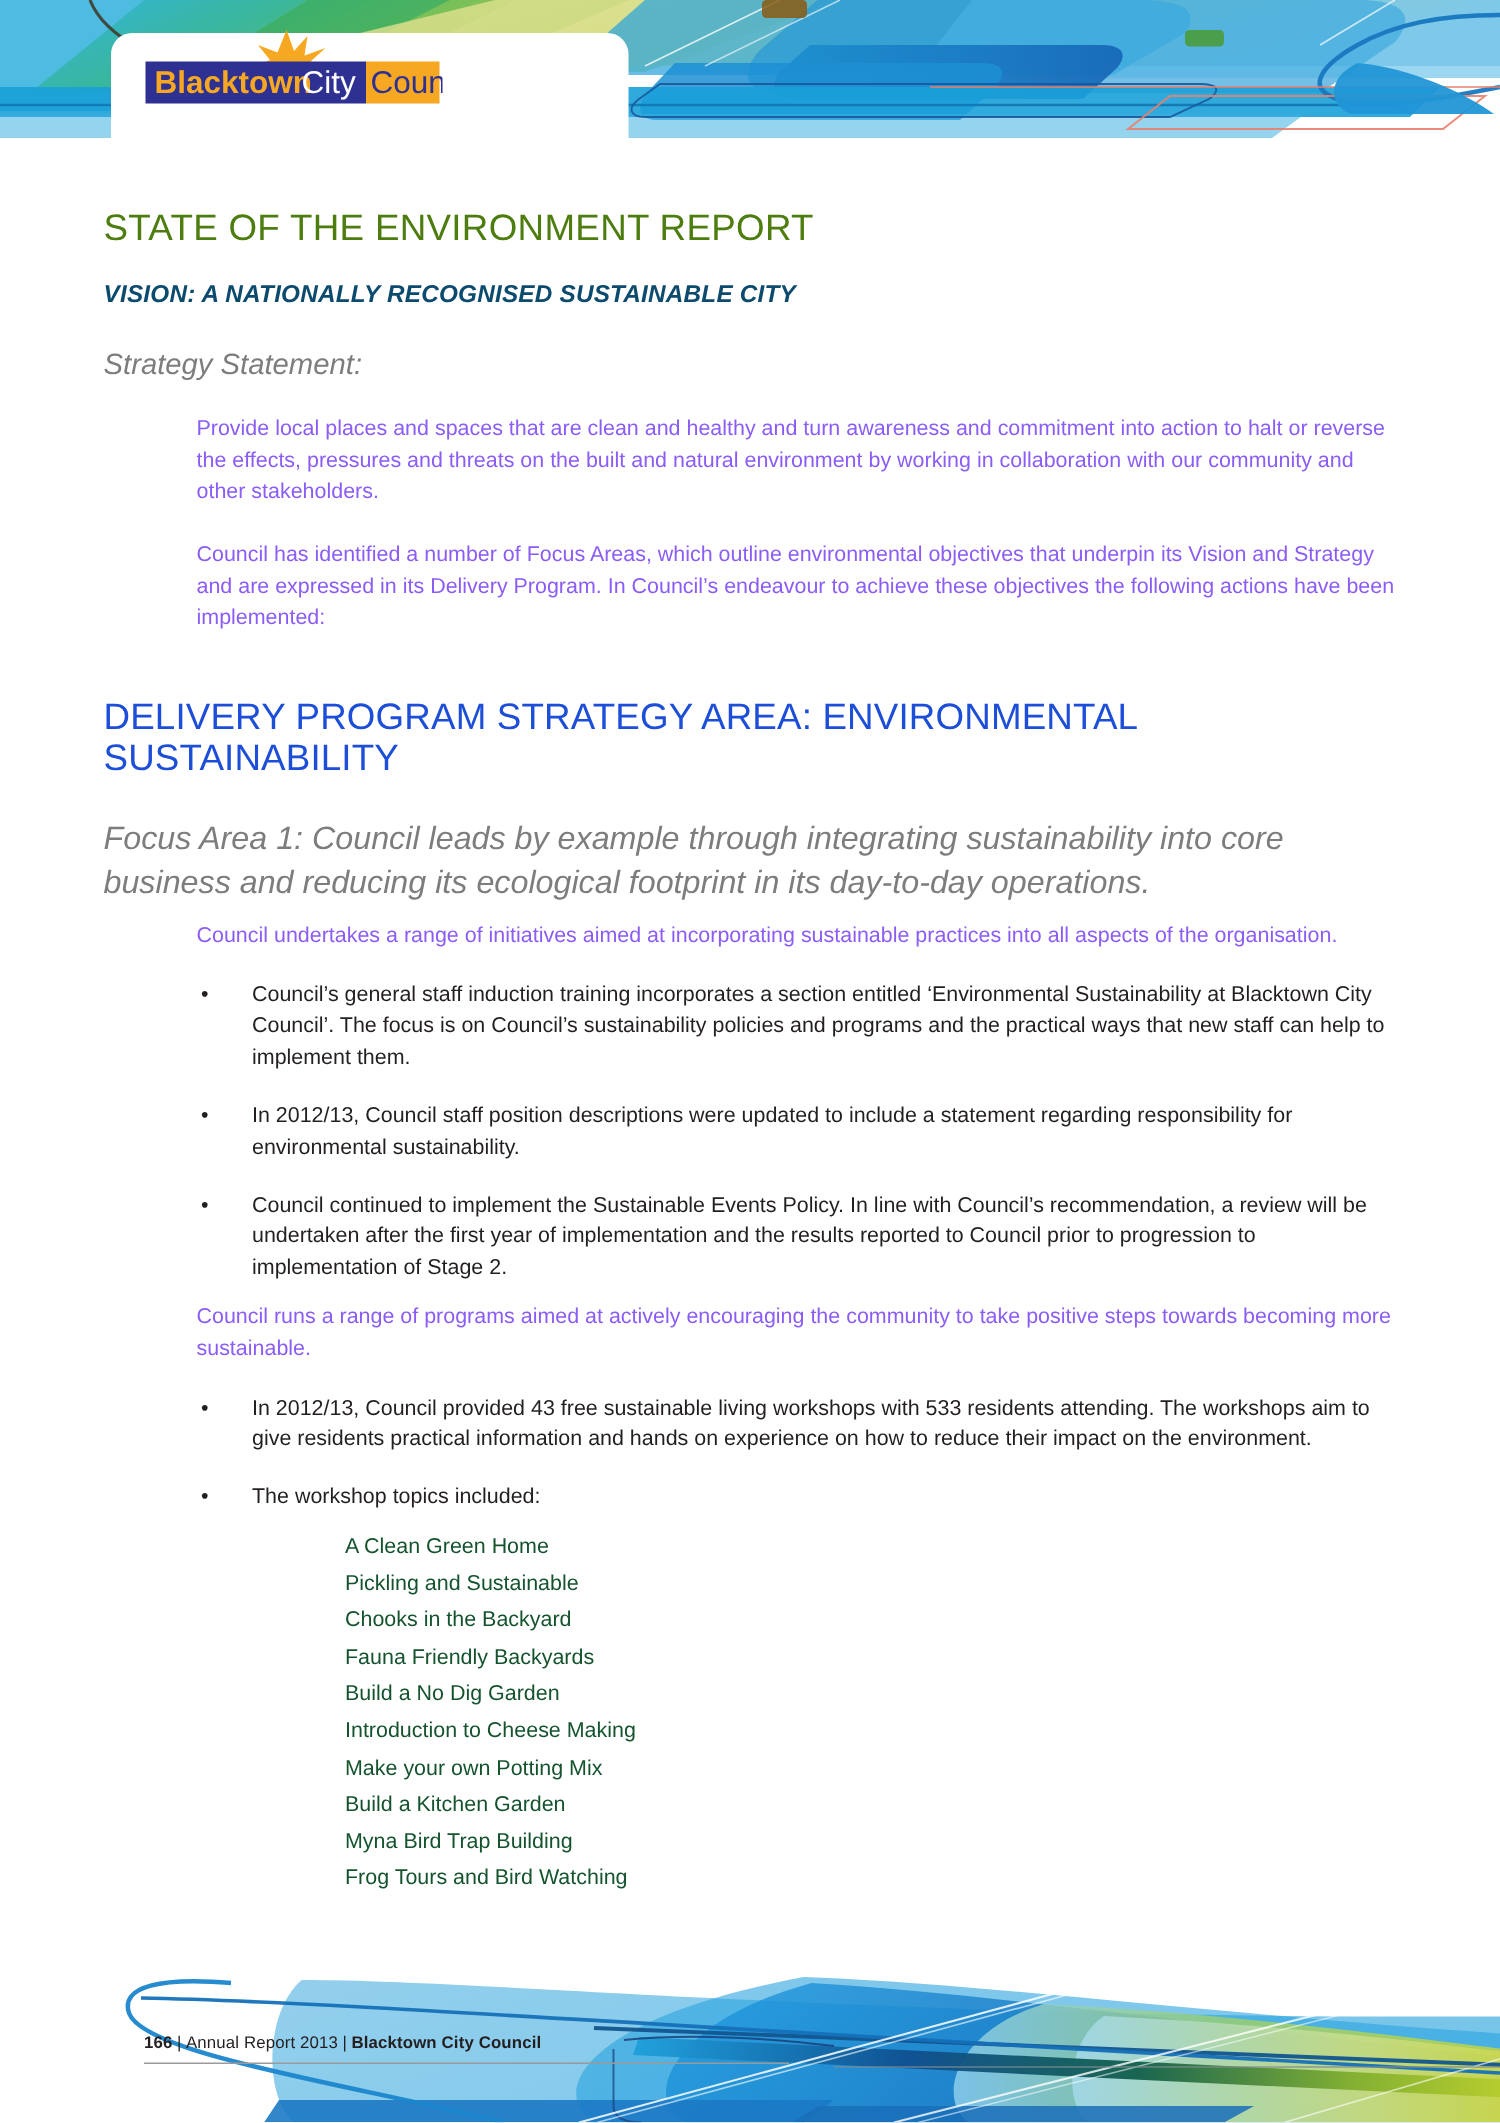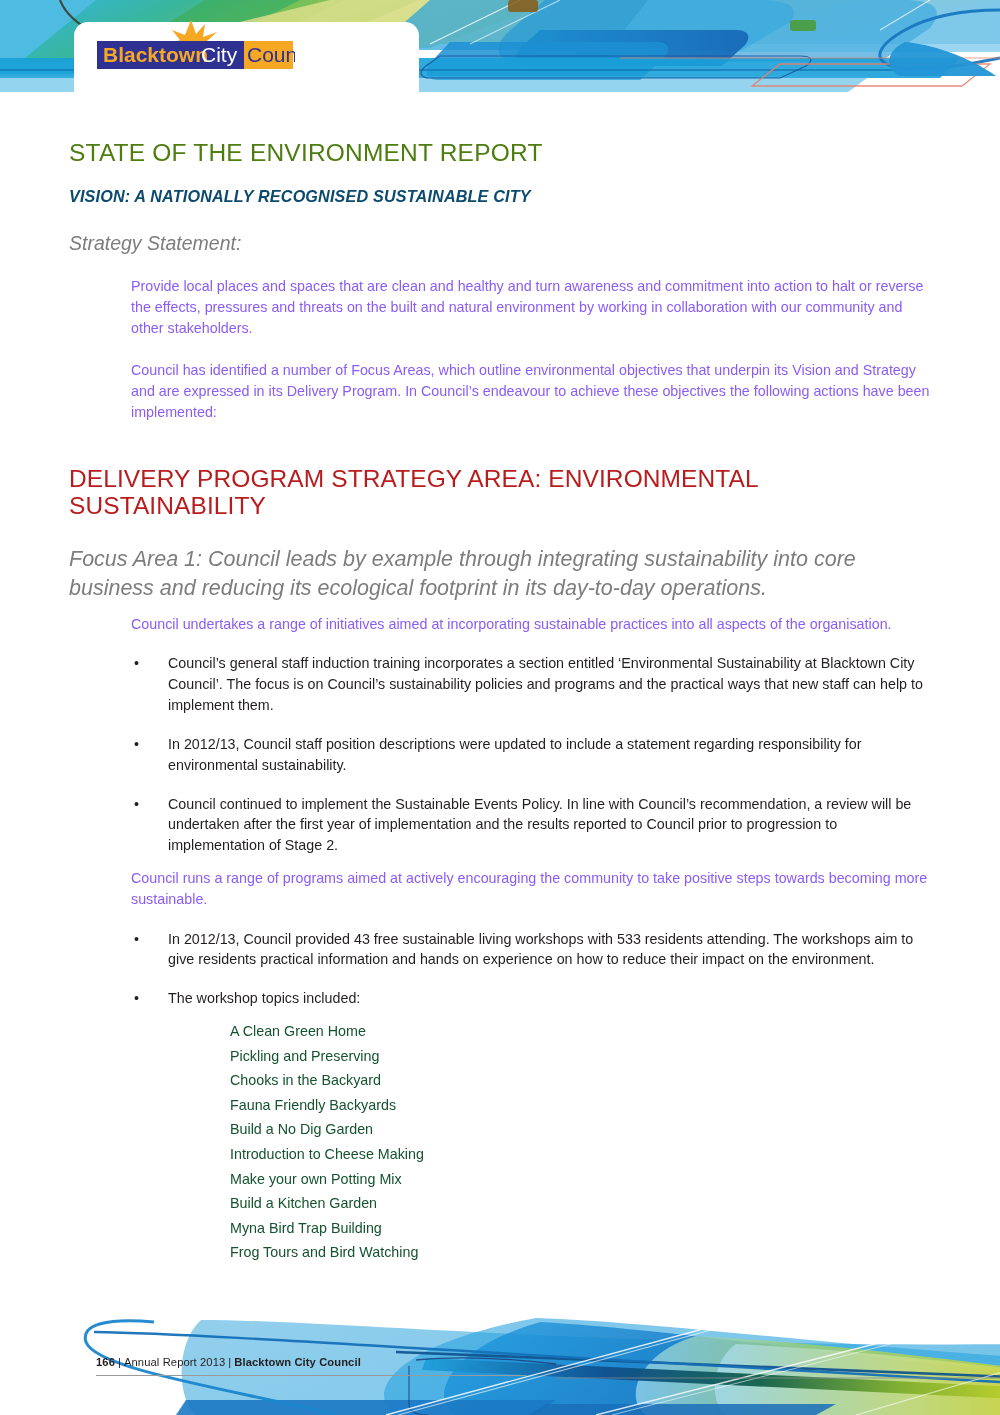--- a/index.html
+++ b/index.html
@@ -95,21 +95,21 @@
     text-align: left;
   }
   p.body-para + p.body-para {
     margin-top: 20px;
   }
   .para-block-1 { margin-top: 22px; }
 
   h2.section-title {
     font-size: 24.5px;
     font-weight: 400;
-    color: #b91c1c;
+    color: #1d4ed8;
     letter-spacing: 0.1px;
     margin: 43px 0 0 0;
     line-height: 1.1;
   }
 
   .focus-area {
     font-size: 21.5px;
     font-style: italic;
     font-weight: 400;
     color: #7d7d7d;
@@ -321,21 +321,21 @@
         <span>In 2012/13, Council provided 43 free sustainable living workshops with 533 residents attending. The workshops aim to give residents practical information and hands on experience on how to reduce their impact on the environment.</span>
       </li>
       <li>
         <span class="bullet-dot">•</span>
         <span>The workshop topics included:</span>
       </li>
     </ul>
 
     <ul class="topics">
       <li>A Clean Green Home</li>
-      <li>Pickling and Preserving</li>
+      <li>Pickling and Sustainable</li>
       <li>Chooks in the Backyard</li>
       <li>Fauna Friendly Backyards</li>
       <li>Build a No Dig Garden</li>
       <li>Introduction to Cheese Making</li>
       <li>Make your own Potting Mix</li>
       <li>Build a Kitchen Garden</li>
       <li>Myna Bird Trap Building</li>
       <li>Frog Tours and Bird Watching</li>
     </ul>
 

